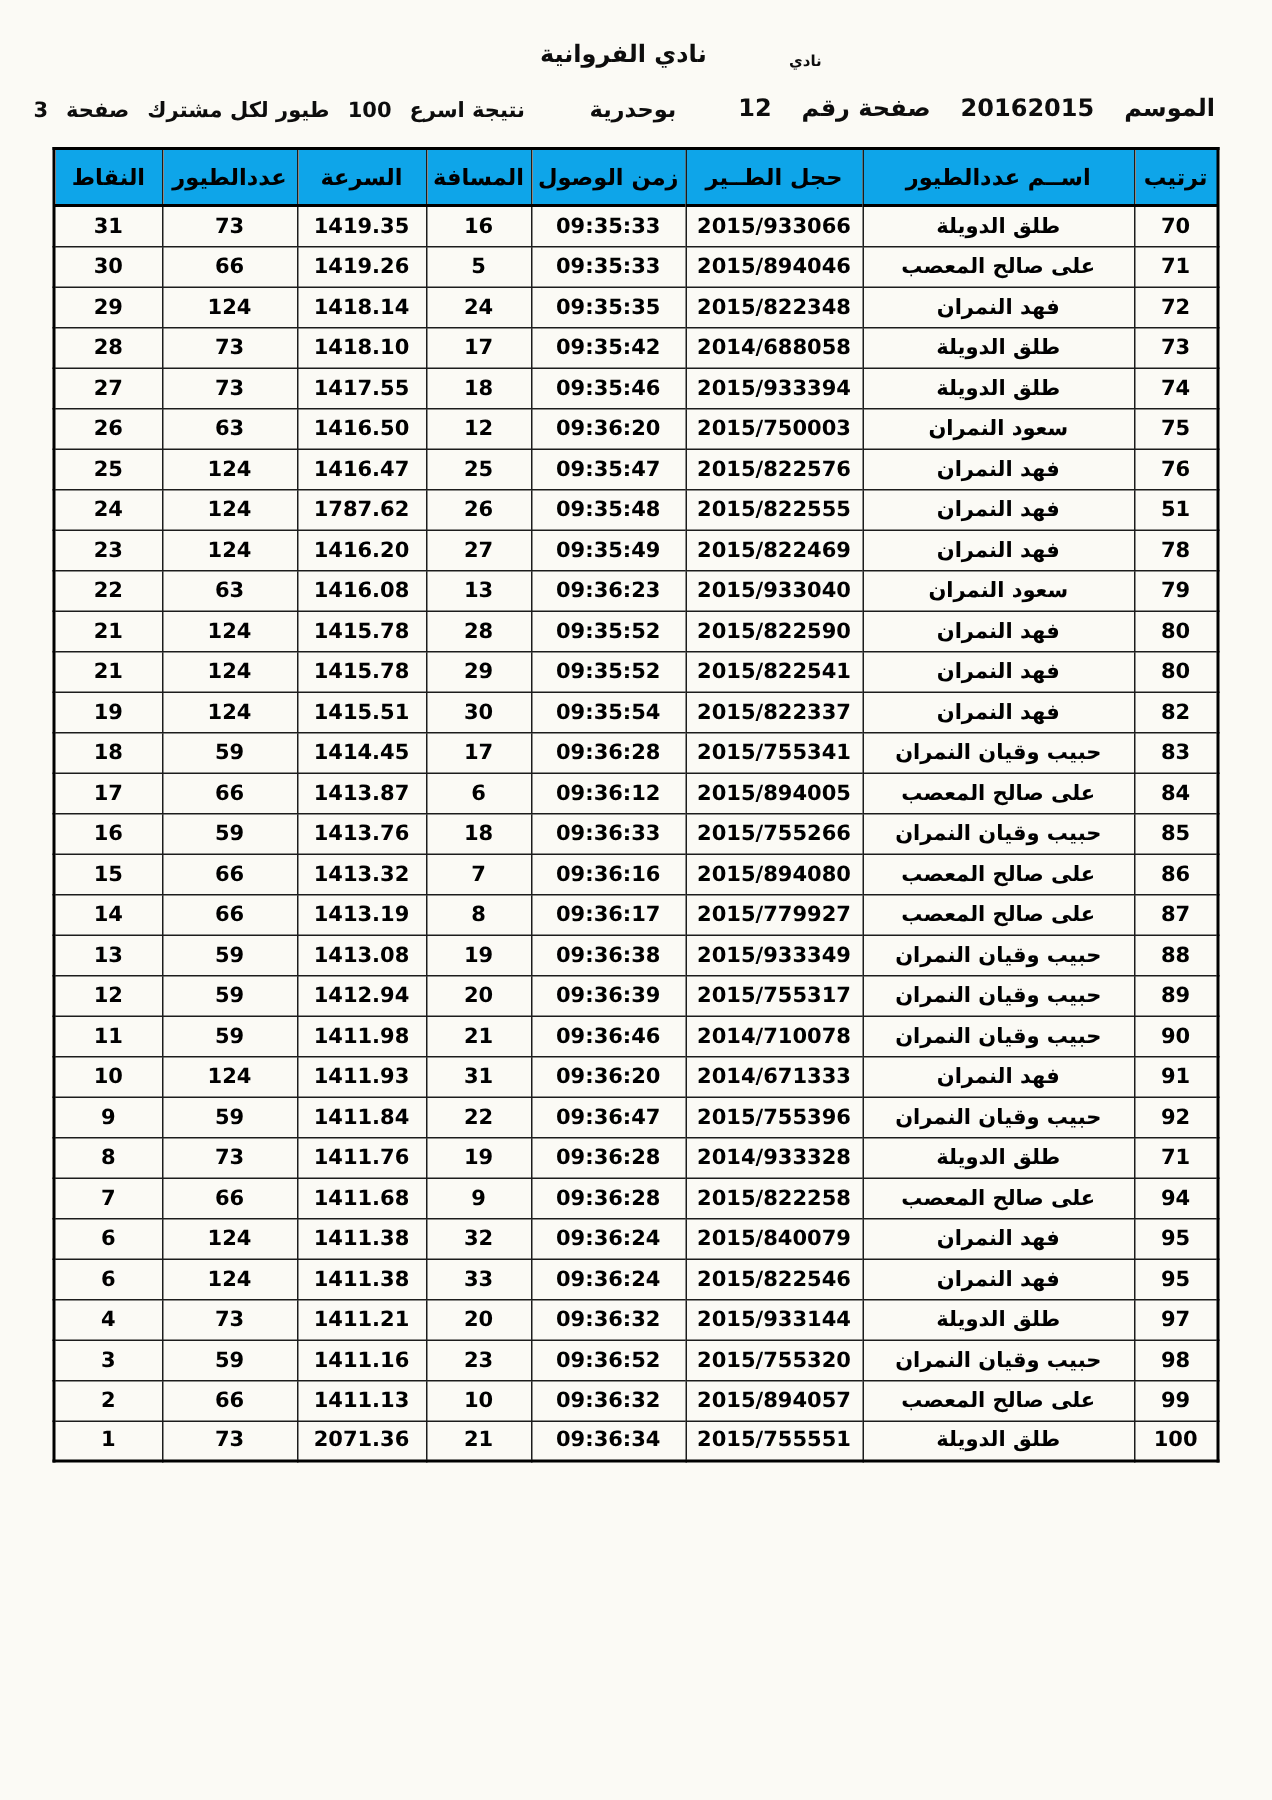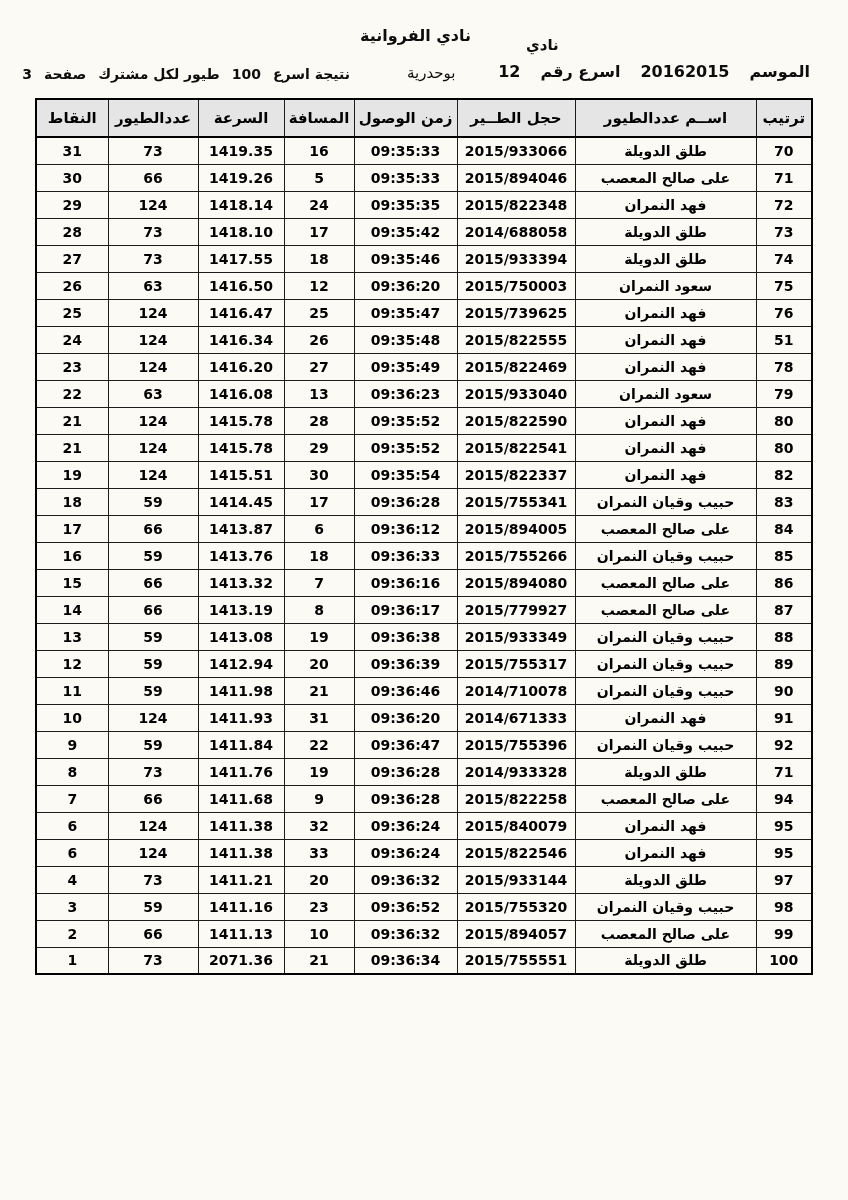--- a/index.html
+++ b/index.html
@@ -12,30 +12,30 @@
   }
   .page { position:relative; width:848px; height:1060px; overflow:hidden; }
 
   
   .club-name {
     position:absolute; left:360px; top:26px;
     font-size:16px; font-weight:bold; white-space:nowrap;
   }
   .club-small {
     position:absolute; left:526px; top:36px;
-    font-size:15px; font-weight:bold; white-space:nowrap;
+    font-size:10px; font-weight:bold; white-space:nowrap;
   }
   .season-line {
     position:absolute; right:38px; top:62px;
     display:flex; direction:rtl; align-items:baseline; gap:20px;
     font-size:16px; font-weight:bold; white-space:nowrap;
   }
   .location {
     position:absolute; left:393px; top:64px;
-    font-size:15px; font-weight:normal; white-space:nowrap;margin-left:14px;
+    font-size:15px; font-weight:bold; white-space:nowrap;
   }
   .result-line {
     position:absolute; right:498px; top:66px;
     display:flex; direction:rtl; align-items:baseline; gap:12px;
     font-size:14px; font-weight:bold; white-space:nowrap;
   }
   .num { direction:ltr; unicode-bidi:embed; }
 
   
   table.results {
@@ -44,21 +44,21 @@
     border:2px solid #000;
     table-layout:fixed;
   }
   .results th, .results td {
     border:1px solid #1c1c1c;
     text-align:center; vertical-align:middle;
     font-weight:bold; color:#000;
     overflow:hidden; white-space:nowrap;
   }
   .results th {
-    background:#e5e5e5;
+    background:#0ea5e9;
     height:38px; font-size:15px;
     border-bottom:2px solid #000;
   }
   .results td { height:27px; font-size:14px; background:transparent; }
   td.ltr { direction:ltr; }
   col.c-rank     { width:56px; }
   col.c-name     { width:181px; }
   col.c-ring     { width:118px; }
   col.c-arrival  { width:103px; }
   col.c-distance { width:70px; }
@@ -70,21 +70,21 @@
 <body>
 
 <div class="page">
 
   <div class="club-name">نادي الفروانية</div>
   <div class="club-small">نادي</div>
 
   <div class="season-line">
     <span>الموسم</span>
     <span class="num">20162015</span>
-    <span>اسرع رقم</span>
+    <span>صفحة رقم</span>
     <span class="num">12</span>
   </div>
 
   <div class="location">بوحدرية</div>
 
   <div class="result-line">
     <span>نتيجة اسرع</span>
     <span class="num">100</span>
     <span>طيور لكل مشترك</span>
     <span>صفحة</span>
@@ -171,34 +171,34 @@
           <td class="ltr">2015/750003</td>
           <td class="ltr">09:36:20</td>
           <td class="ltr">12</td>
           <td class="ltr">1416.50</td>
           <td class="ltr">63</td>
           <td class="ltr">26</td>
         </tr>
         <tr>
           <td class="ltr">76</td>
           <td>فهد النمران</td>
-          <td class="ltr">2015/739625</td>
+          <td class="ltr">2015/822576</td>
           <td class="ltr">09:35:47</td>
           <td class="ltr">25</td>
           <td class="ltr">1416.47</td>
           <td class="ltr">124</td>
           <td class="ltr">25</td>
         </tr>
         <tr>
           <td class="ltr">51</td>
           <td>فهد النمران</td>
           <td class="ltr">2015/822555</td>
           <td class="ltr">09:35:48</td>
           <td class="ltr">26</td>
-          <td class="ltr">1416.34</td>
+          <td class="ltr">1787.62</td>
           <td class="ltr">124</td>
           <td class="ltr">24</td>
         </tr>
         <tr>
           <td class="ltr">78</td>
           <td>فهد النمران</td>
           <td class="ltr">2015/822469</td>
           <td class="ltr">09:35:49</td>
           <td class="ltr">27</td>
           <td class="ltr">1416.20</td>

